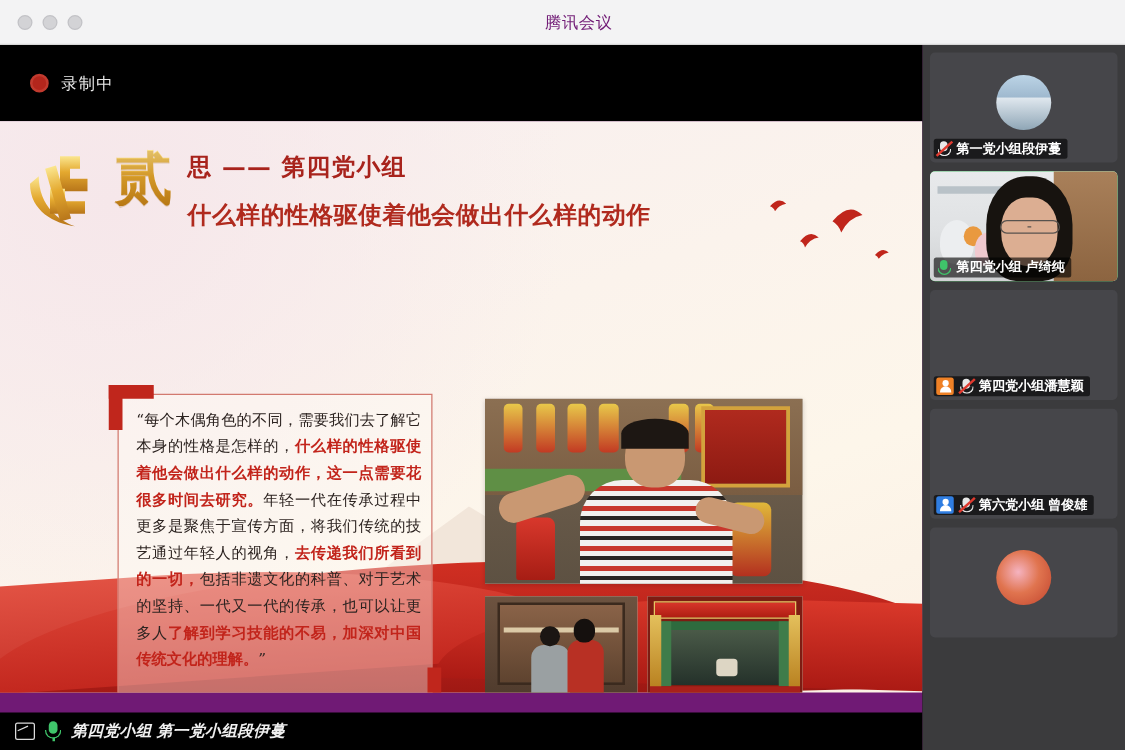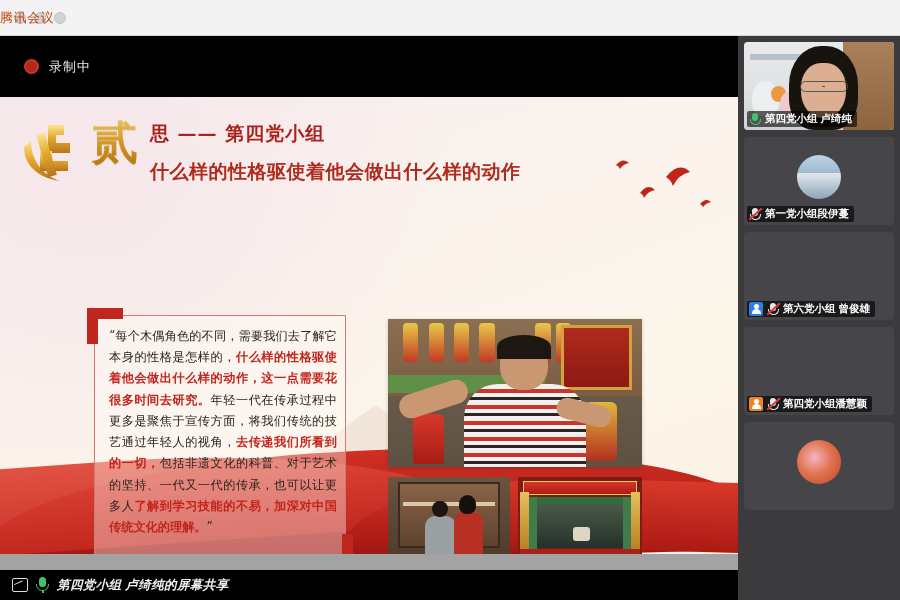--- a/index.html
+++ b/index.html
@@ -12,28 +12,28 @@
 
   
   .titlebar {
     position:absolute; top:0; left:0; width:900px; height:36px;
     background:#f3f3f4; border-bottom:1px solid #d8d8d8;
     display:flex; align-items:center;
   }
   .traffic { display:flex; gap:8px; margin-left:14px; }
   .dot { width:12px; height:12px; border-radius:50%; background:#d3d3d6; border:1px solid #c2c2c6; }
   .titlebar .title {
-    position:absolute; left:0; right:0; 
-    font-size:13px; color:#c2410c; letter-spacing:.5px;
+    position:absolute; left:0; right:0; text-align:center;
+    font-size:13px; color:#701a75; letter-spacing:.5px;padding-left:26px;
   }
 
   
   .stage {
     position:absolute; top:36px; left:0; width:738px; height:564px;
-    background:#a3a3a3; overflow:hidden;
+    background:#701a75; overflow:hidden;
   }
   .rec-bar {
     position:absolute; top:0; left:0; width:738px; height:61px;
     background:#000; display:flex; align-items:center;
   }
   .rec-dot {
     width:15px; height:15px; border-radius:50%;
     border:2px solid #c13a2e; background:#b3261c; margin-left:24px;
   }
   .rec-label { color:#e9e9e9; font-size:13px; margin-left:10px; letter-spacing:1px; }
@@ -364,25 +364,36 @@
       </div>
     </div>
 
     <div class="statusbar">
       <span class="share-icon"></span>
       <span class="mic-green">
         <span class="cap"></span>
           <span class="arc"></span>
           <span class="stem"></span>
       </span>
-      <span class="status-text">第四党小组 卢绮纯的屏幕共享</span>
+      <span class="status-text">第四党小组 第一党小组段伊蔓</span>
     </div>
   </div>
 
   <div class="sidebar">
+
+    <div class="tile">
+      <span class="avatar av-mountain"></span>
+      <span class="namechip">
+        <span class="mic off">
+            <span class="cap"></span>
+            <span class="arc"></span>
+          </span>
+        <span class="name">第一党小组段伊蔓</span>
+      </span>
+    </div>
 
     <div class="tile video active">
       <span class="v-wall"></span>
       <span class="v-shelf"></span>
       <span class="v-door"></span>
       <span class="v-plush1"></span>
       <span class="v-plush3"></span>
       <span class="v-plush2"></span>
       <span class="v-hair"></span>
       <span class="v-face"></span>
@@ -390,53 +401,42 @@
       <span class="namechip">
         <span class="mic on">
             <span class="cap"></span>
             <span class="arc"></span>
           </span>
         <span class="name">第四党小组 卢绮纯</span>
       </span>
     </div>
 
     <div class="tile">
-      <span class="avatar av-mountain"></span>
+      <span class="avatar av-anime"></span>
       <span class="namechip">
+        <span class="badge host"></span>
         <span class="mic off">
             <span class="cap"></span>
             <span class="arc"></span>
           </span>
-        <span class="name">第一党小组段伊蔓</span>
+        <span class="name">第四党小组潘慧颖</span>
       </span>
     </div>
 
     <div class="tile">
       <span class="avatar av-sport"></span>
       <span class="namechip">
         <span class="badge cohost"></span>
         <span class="mic off">
             <span class="cap"></span>
             <span class="arc"></span>
           </span>
         <span class="name">第六党小组 曾俊雄</span>
       </span>
     </div>
 
-    <div class="tile">
-      <span class="avatar av-anime"></span>
-      <span class="namechip">
-        <span class="badge host"></span>
-        <span class="mic off">
-            <span class="cap"></span>
-            <span class="arc"></span>
-          </span>
-        <span class="name">第四党小组潘慧颖</span>
-      </span>
-    </div>
-
 
     <div class="tile">
       <span class="avatar av-food"></span>
     </div>
   </div>
 
 </div>
 
 </body></html>

